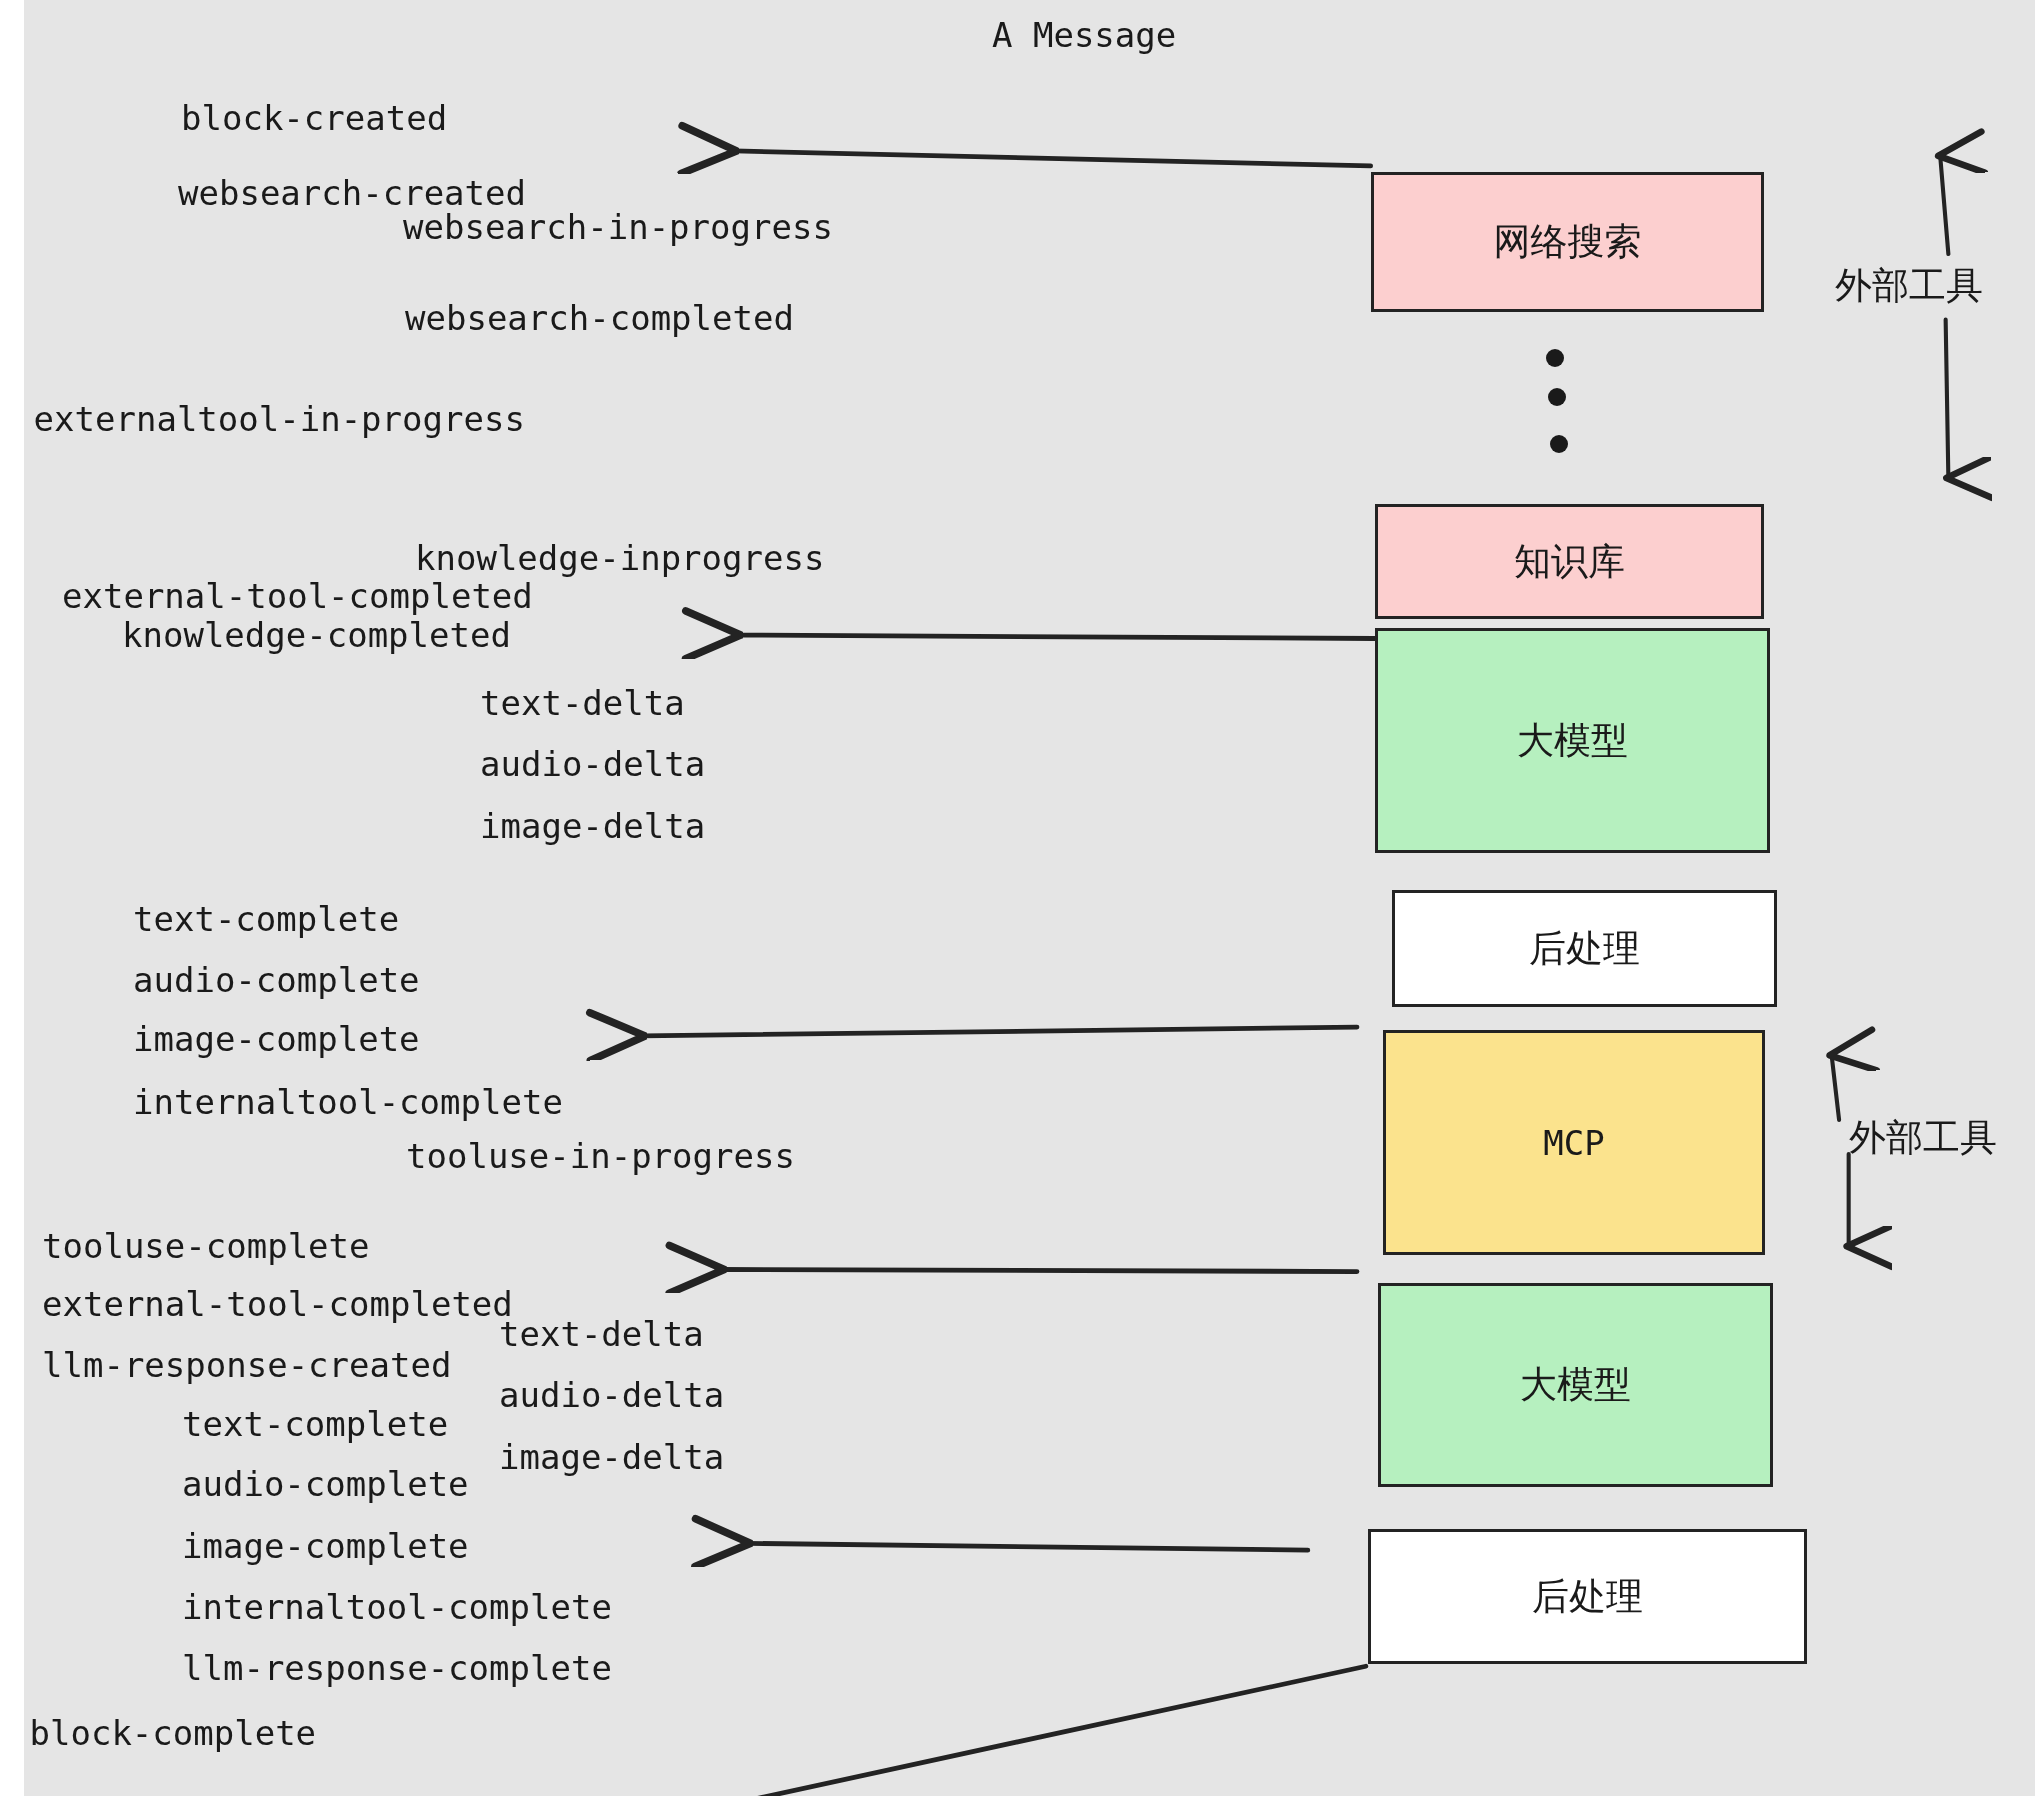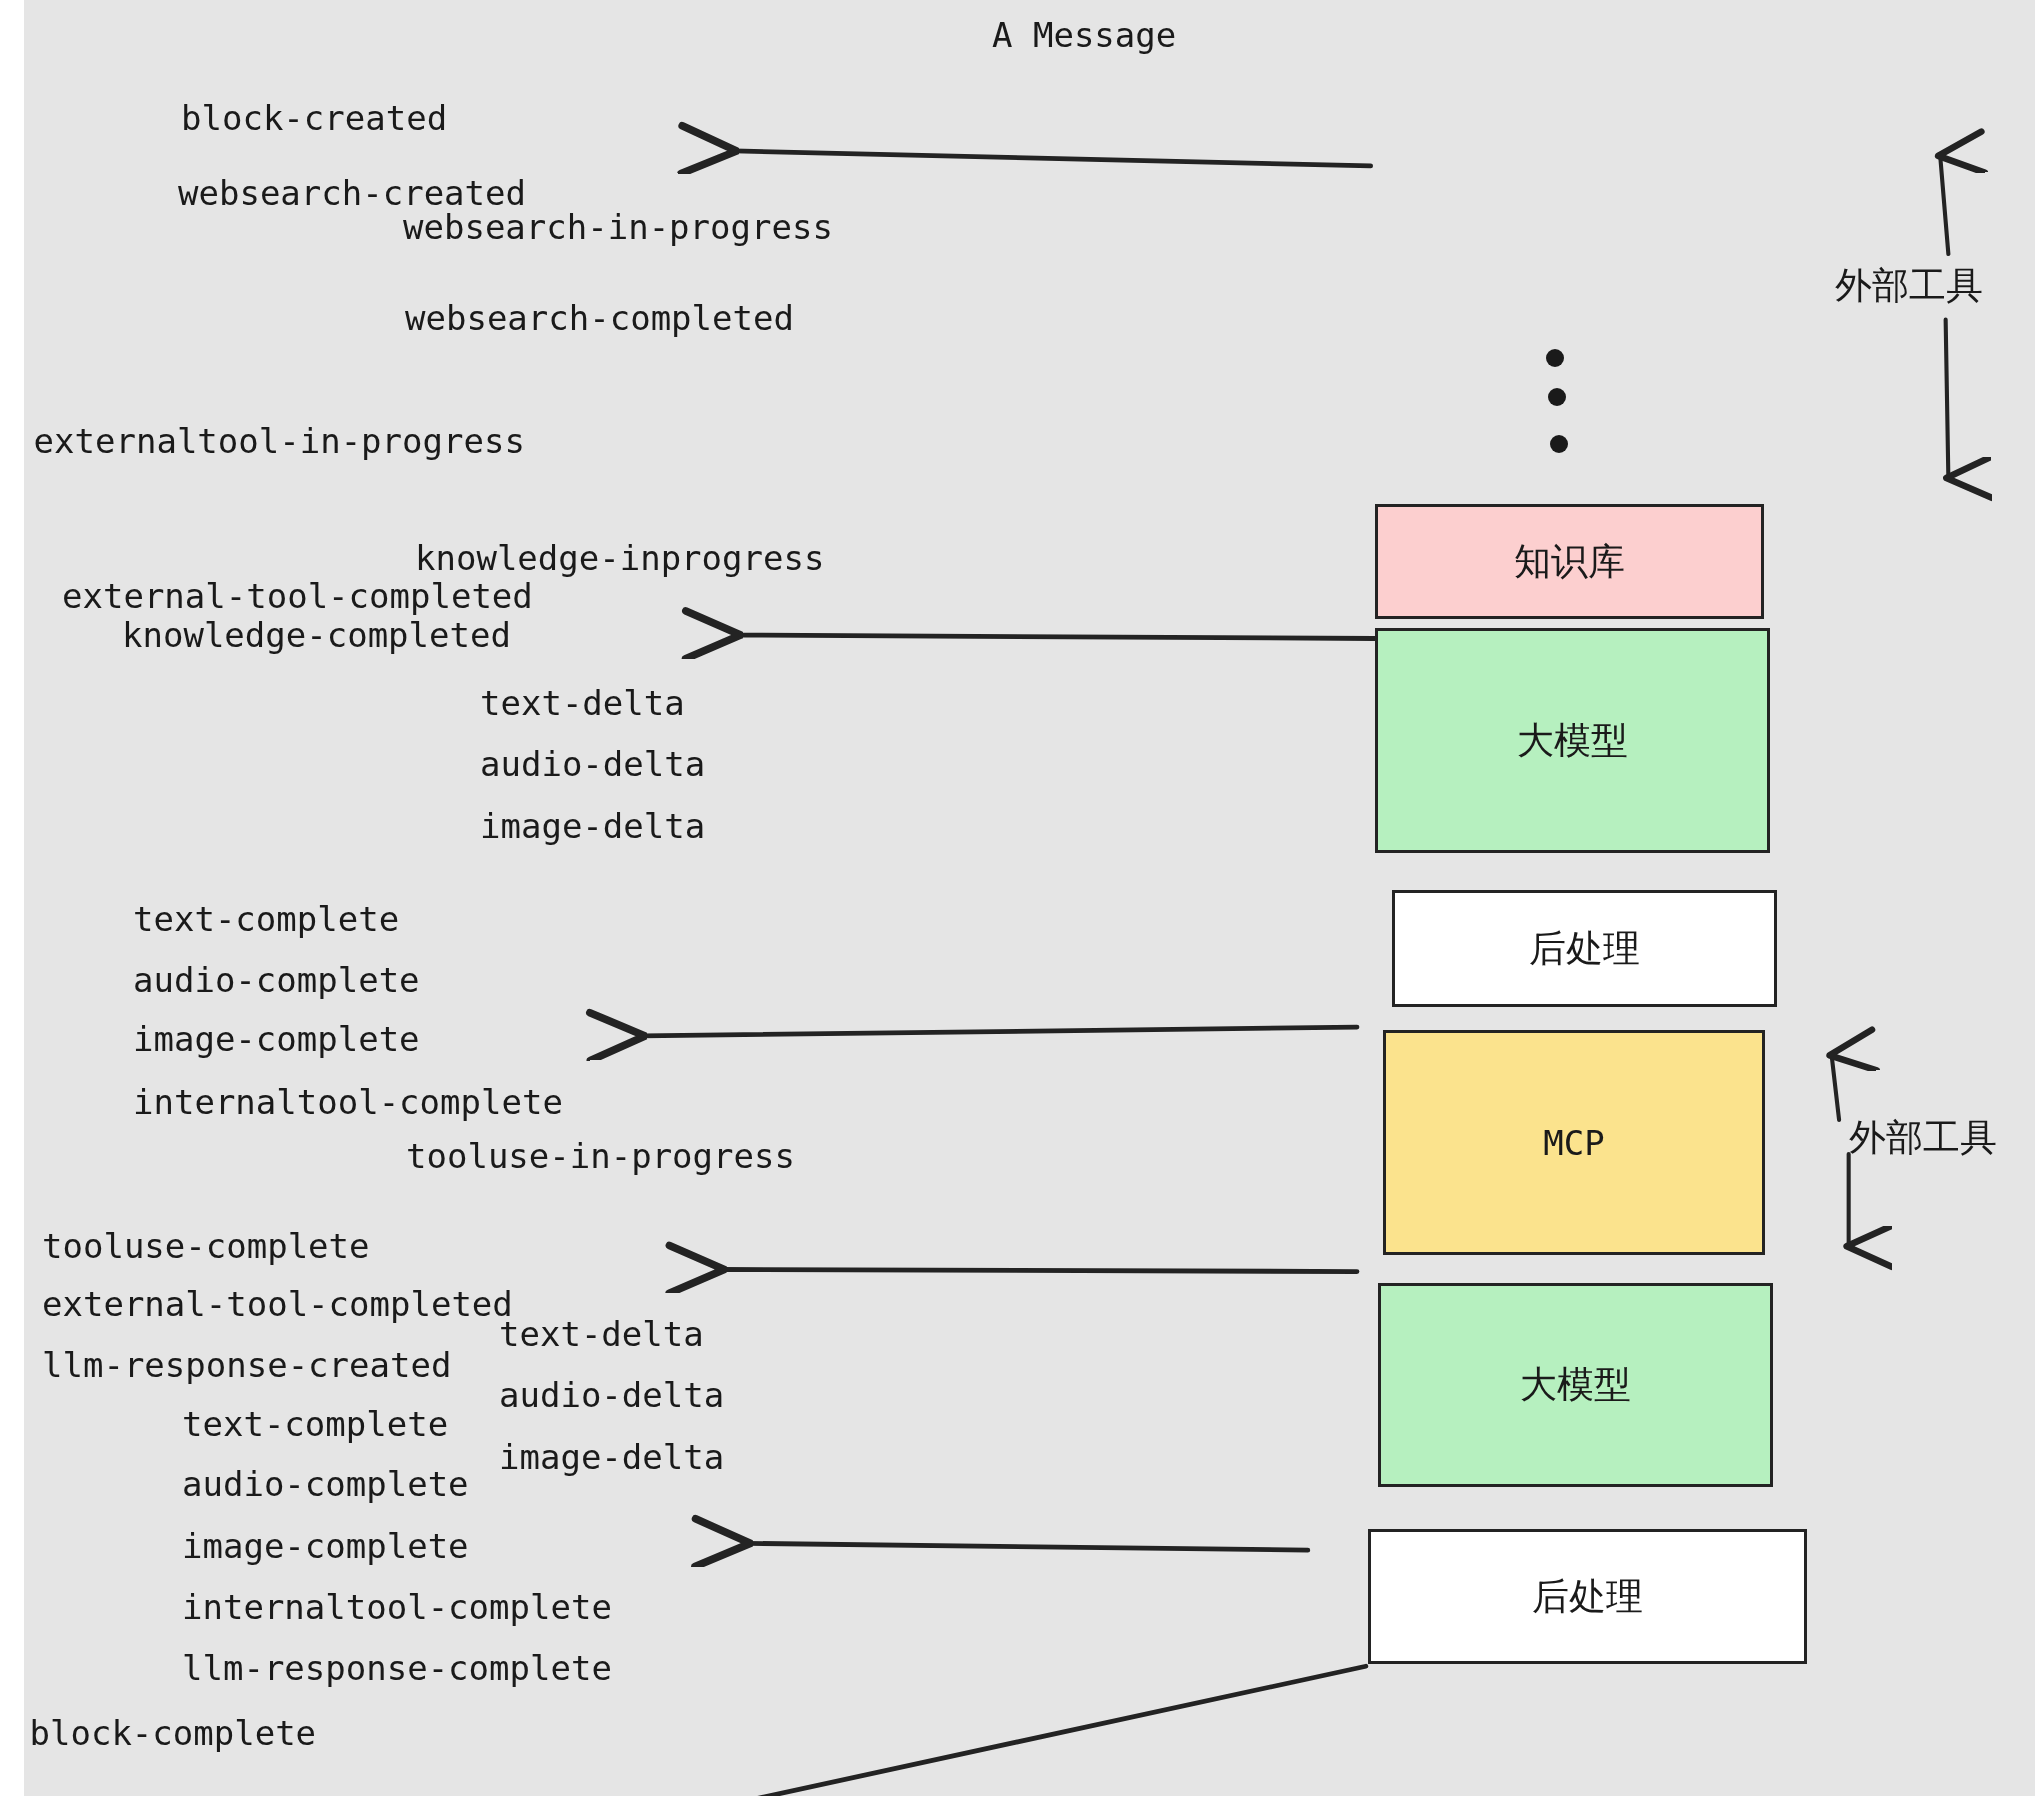--- a/index.html
+++ b/index.html
@@ -128,20 +128,23 @@
     </g>
 
     <g>
       <path d="M 2658,1640 L 2647,1545" fill="none" stroke="#232323" stroke-width="6" stroke-linecap="round" marker-end="url(#ah-up)"></path>
       <path d="M 2672,1690 L 2672,1825" fill="none" stroke="#232323" stroke-width="6" stroke-linecap="round" marker-end="url(#ah-dn)"></path>
     </g>
   </svg>
 
   <div class="title" style="left:968px; top:15px;">A Message</div>
 
+  <div class="node node-pink" style="left:1347px; top:172px; width:393px; height:140px;">
+    <span>网络搜索</span>
+  </div>
 
   <div class="node node-pink" style="left:1351px; top:504px; width:389px; height:115px;">
     <span>知识库</span>
   </div>
 
   <div class="node node-green" style="left:1351px; top:628px; width:395px; height:225px;">
     <span>大模型</span>
   </div>
 
   <div class="node node-white" style="left:1368px; top:890px; width:385px; height:117px;">
@@ -164,21 +167,21 @@
   <div class="dot" style="left:1524px; top:388px;"></div>
   <div class="dot" style="left:1526px; top:435px;"></div>
 
   <div class="side-label" style="left:1811px; top:261px;">外部工具</div>
   <div class="side-label" style="left:1825px; top:1113px;">外部工具</div>
 
   <div class="evt" style="left:157px;  top:101px;">block-created</div>
   <div class="evt" style="left:154px;  top:176px;">websearch-created</div>
   <div class="evt" style="left:379px;  top:210px;">websearch-in-progress</div>
   <div class="evt" style="left:381px;  top:301px;">websearch-completed</div>
-  <div class="evt" style="left:9.6px;   top:424px;">externaltool-in-progress</div>
+  <div class="evt" style="left:9.6px;   top:402px;">externaltool-in-progress</div>
   <div class="evt" style="left:391px;  top:541px;">knowledge-inprogress</div>
   <div class="evt" style="left:38px;   top:579px;">external-tool-completed</div>
   <div class="evt" style="left:98px;  top:618px;">knowledge-completed</div>
   <div class="evt" style="left:456px;  top:686px;">text-delta</div>
   <div class="evt" style="left:456px;  top:747px;">audio-delta</div>
   <div class="evt" style="left:456px;  top:809px;">image-delta</div>
   <div class="evt" style="left:109px;  top:902px;">text-complete</div>
   <div class="evt" style="left:109px;  top:963px;">audio-complete</div>
   <div class="evt" style="left:109px;  top:1022px;">image-complete</div>
   <div class="evt" style="left:109px;  top:1085px;">internaltool-complete</div>

